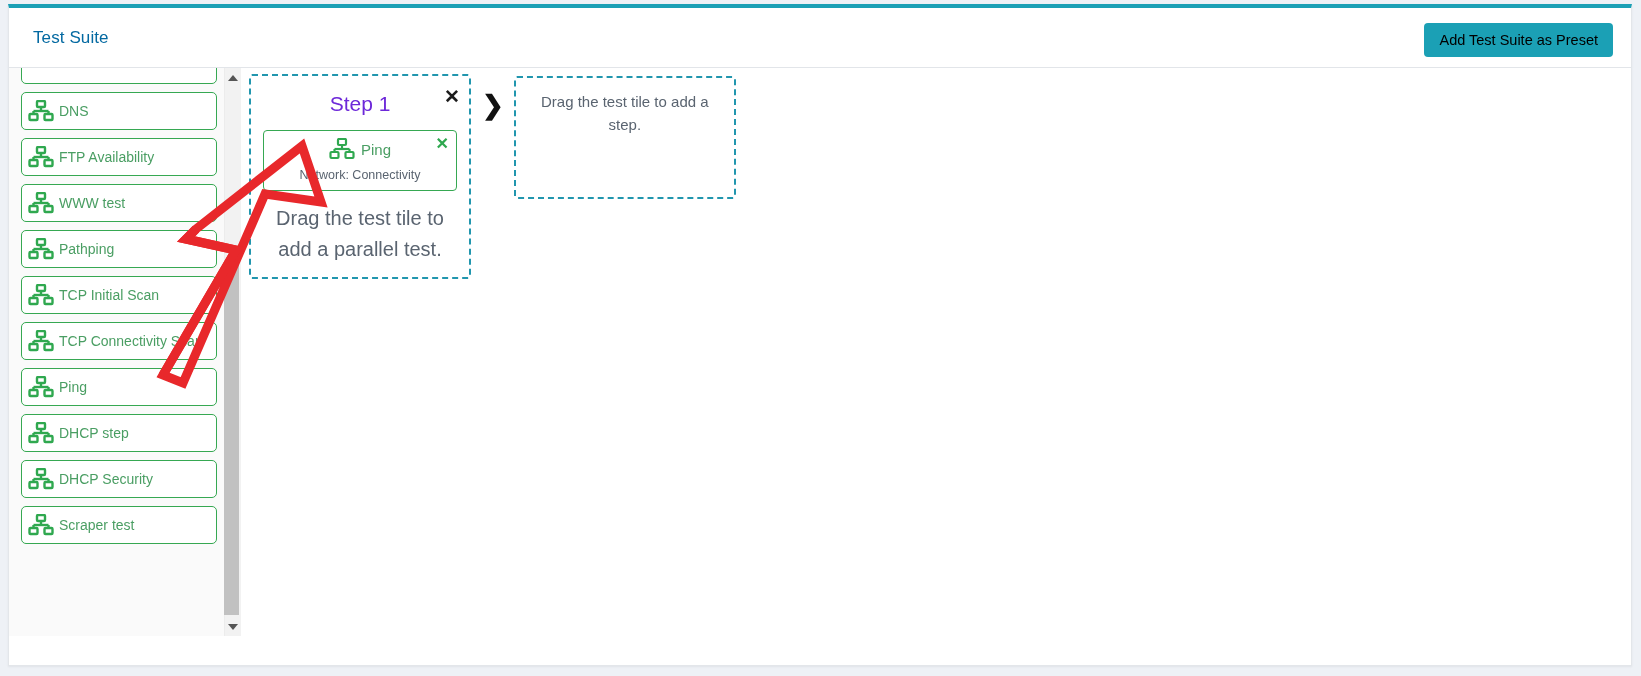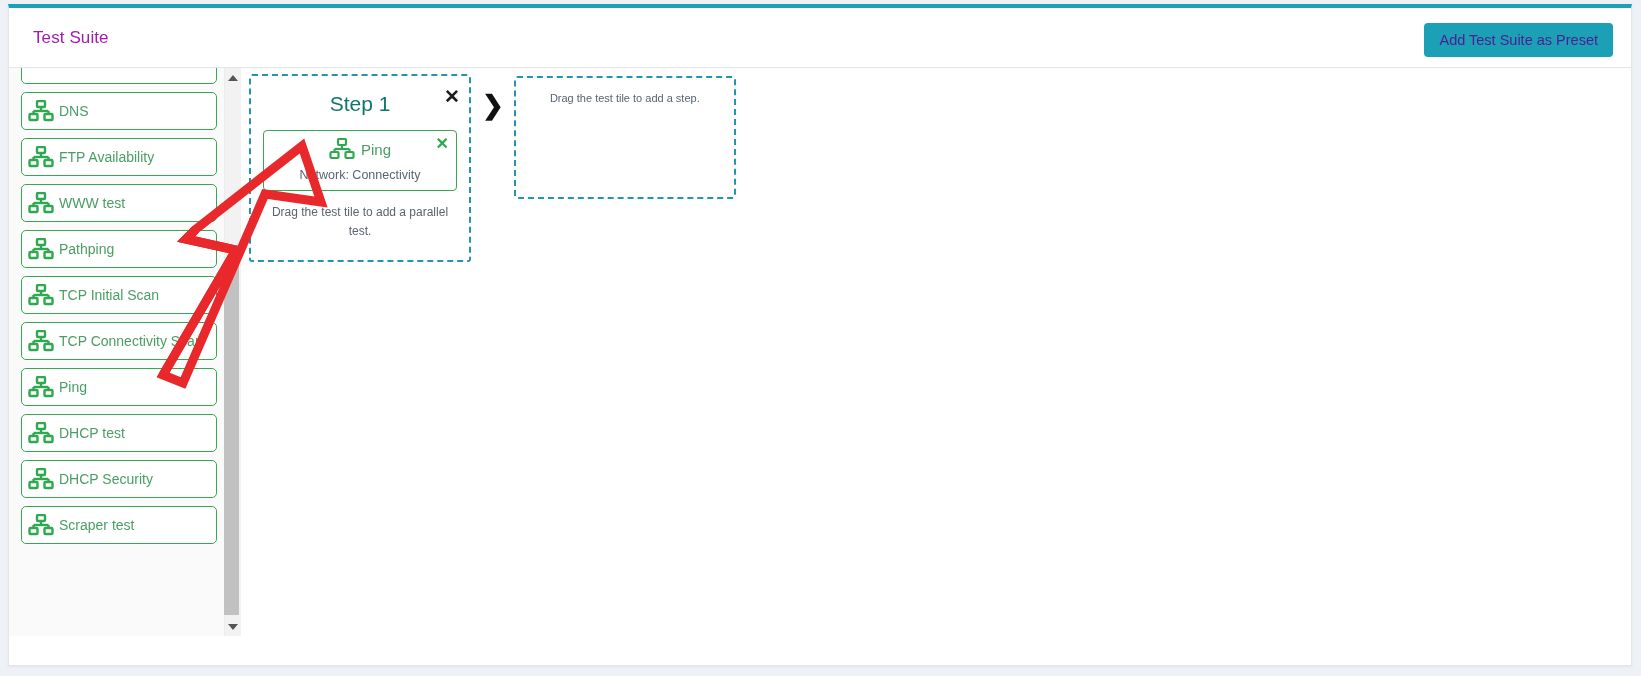--- a/index.html
+++ b/index.html
@@ -29,29 +29,29 @@
     border-right: 1px solid #e3e6ea;
     border-bottom: 1px solid #e3e6ea;
     box-sizing: border-box;
     box-shadow: 0 1px 2px rgba(0,0,0,0.06);
   }
   .header-title {
     position: absolute;
     left: 24px;
     top: 20px;
     font-size: 17px;
-    color: #a21caf;
+    color: #0369a1;
     letter-spacing: .1px;
   }
   .preset-btn {
     position: absolute;
     right: 18px;
     top: 15px;
     background: #1ba0b5;
-    color: #4c1d95;
+    color: #000000;
     border: none;
     border-radius: 4px;
     font-size: 14.5px;
     font-family: "Liberation Sans", sans-serif;
     padding: 9px 15px;
     cursor: pointer;
     white-space: nowrap;
   }
 
   
@@ -169,21 +169,21 @@
     width: 222px;
     min-height: 188px;
     border: 2px dashed #2196ae;
     border-radius: 3px;
     background: #ffffff;
     padding: 10px 12px 12px 12px;
   }
   .step-title {
     text-align: center;
     font-size: 21px;
-    color: #0f766e;
+    color: #6d28d9;
     margin-top: 6px;
     margin-bottom: 14px;
   }
   .step-close {
     position: absolute;
     right: 9px;
     top: 11px;
     font-size: 19px;
     font-weight: bold;
     color: #1c1c1c;
@@ -219,21 +219,21 @@
     cursor: pointer;
   }
   .test-card-sub {
     text-align: center;
     font-size: 12.5px;
     color: #5a6470;
     margin-top: 8px;
   }
   .drop-hint {
     text-align: center;
-    font-size: 12px;
+    font-size: 20px;
     color: #5a6470;
     line-height: 1.55;
     margin-top: 12px;
   }
   .chevron {
     font-size: 26px;
     font-weight: bold;
     color: #111111;
     margin: 18px 10px 0 11px;
     line-height: 1;
@@ -244,21 +244,21 @@
     width: 222px;
     height: 123px;
     border: 2px dashed #2196ae;
     border-radius: 3px;
     background: #ffffff;
     padding: 12px 14px;
     margin-top: 2px;
   }
   .drop-box-text {
     text-align: center;
-    font-size: 11px;
+    font-size: 15px;
     color: #5a6470;
     line-height: 1.55;
   }
 
   
   .annot {
     position: absolute;
     left: 0; top: 0;
     width: 1641px; height: 676px;
     pointer-events: none;
@@ -366,21 +366,21 @@
           <div class="tile">
             <span class="netico"><svg viewBox="0 0 26 22" width="26" height="22" aria-hidden="true">
   <rect x="9" y="1" width="8" height="6" rx="1" fill="none" stroke="#2fa84f" stroke-width="2.4"></rect>
   <rect x="1.5" y="14" width="8" height="6" rx="1" fill="none" stroke="#2fa84f" stroke-width="2.4"></rect>
   <rect x="16.5" y="14" width="8" height="6" rx="1" fill="none" stroke="#2fa84f" stroke-width="2.4"></rect>
   <line x1="13" y1="7" x2="13" y2="11" stroke="#2fa84f" stroke-width="2.4"></line>
   <line x1="5.5" y1="11" x2="20.5" y2="11" stroke="#2fa84f" stroke-width="2.4"></line>
   <line x1="5.5" y1="11" x2="5.5" y2="14" stroke="#2fa84f" stroke-width="2.4"></line>
   <line x1="20.5" y1="11" x2="20.5" y2="14" stroke="#2fa84f" stroke-width="2.4"></line>
 </svg></span>
-            <span class="tile-label">DHCP test</span>
+            <span class="tile-label">DHCP step</span>
           </div>
           <div class="tile">
             <span class="netico"><svg viewBox="0 0 26 22" width="26" height="22" aria-hidden="true">
   <rect x="9" y="1" width="8" height="6" rx="1" fill="none" stroke="#2fa84f" stroke-width="2.4"></rect>
   <rect x="1.5" y="14" width="8" height="6" rx="1" fill="none" stroke="#2fa84f" stroke-width="2.4"></rect>
   <rect x="16.5" y="14" width="8" height="6" rx="1" fill="none" stroke="#2fa84f" stroke-width="2.4"></rect>
   <line x1="13" y1="7" x2="13" y2="11" stroke="#2fa84f" stroke-width="2.4"></line>
   <line x1="5.5" y1="11" x2="20.5" y2="11" stroke="#2fa84f" stroke-width="2.4"></line>
   <line x1="5.5" y1="11" x2="5.5" y2="14" stroke="#2fa84f" stroke-width="2.4"></line>
   <line x1="20.5" y1="11" x2="20.5" y2="14" stroke="#2fa84f" stroke-width="2.4"></line>

